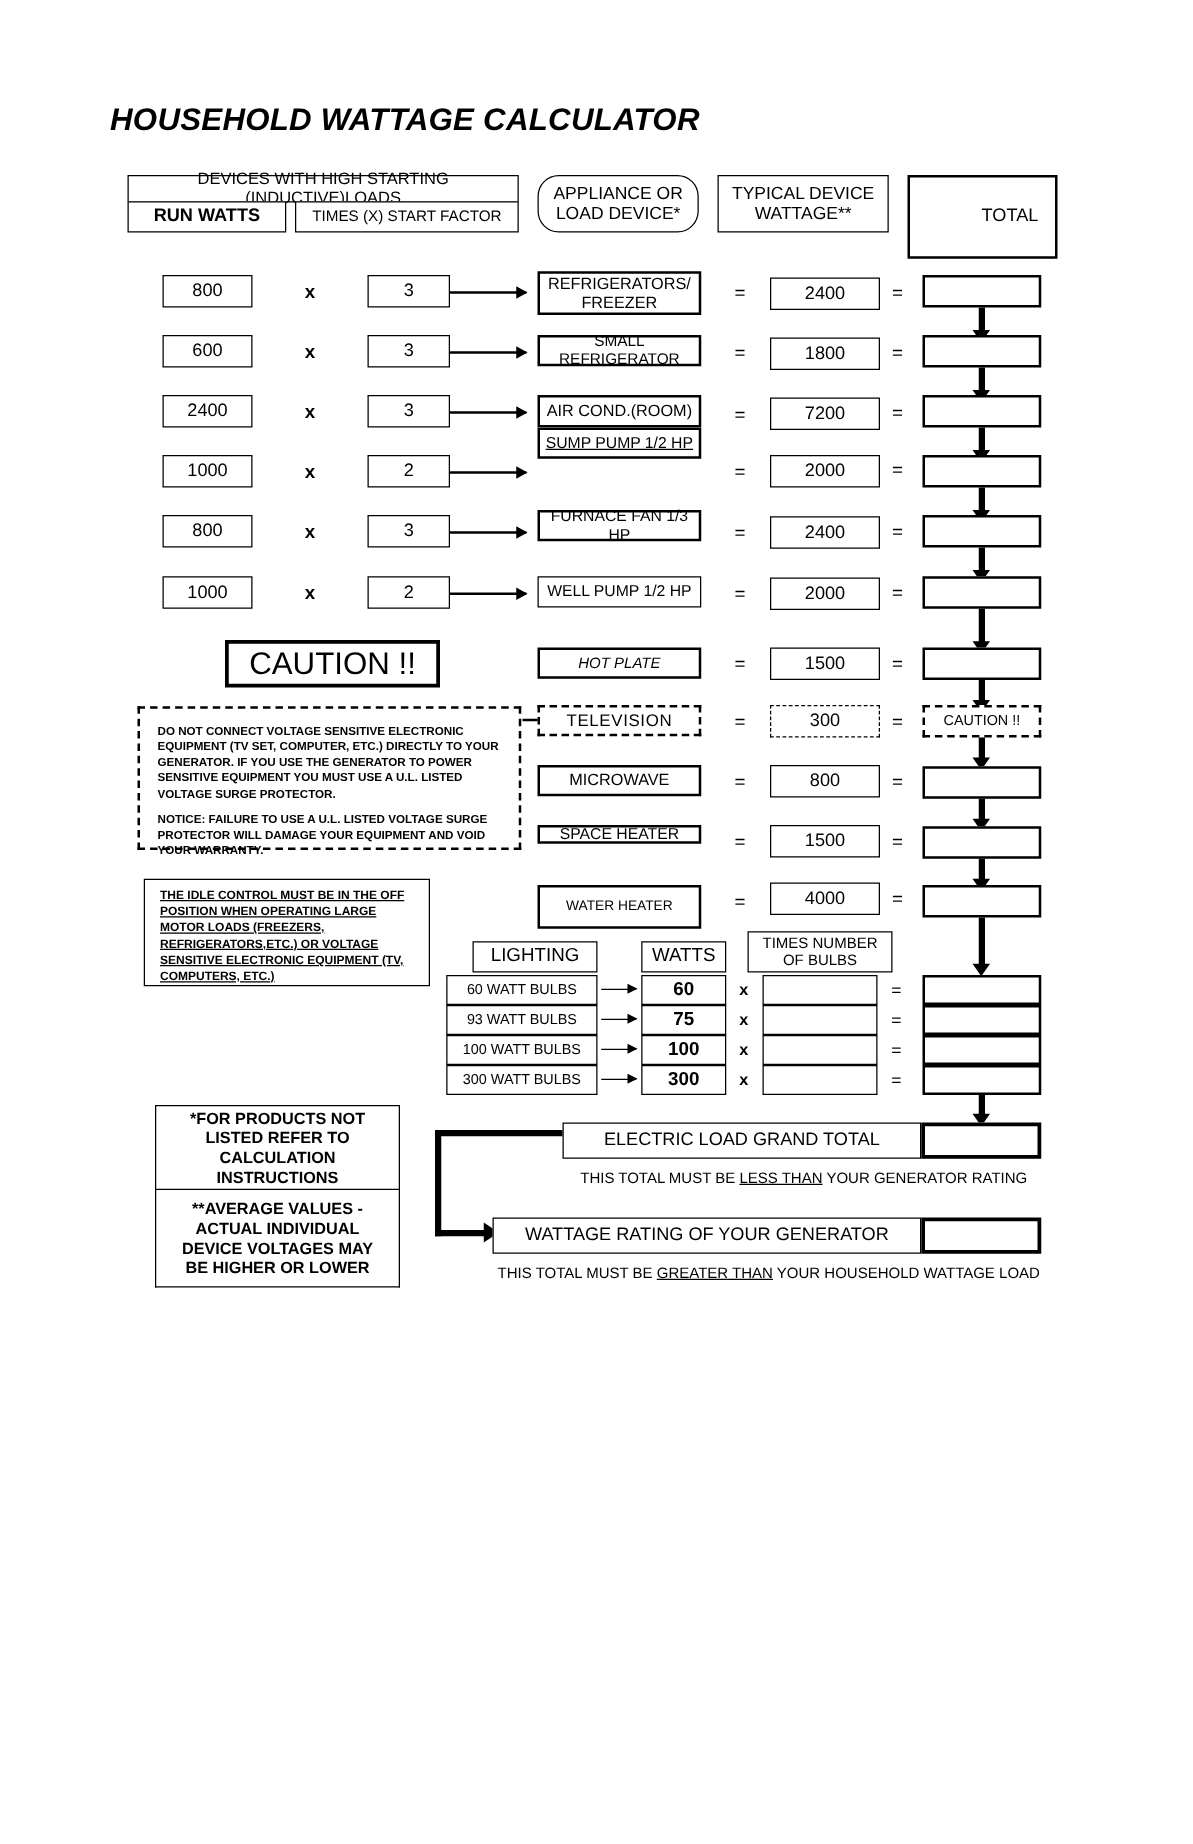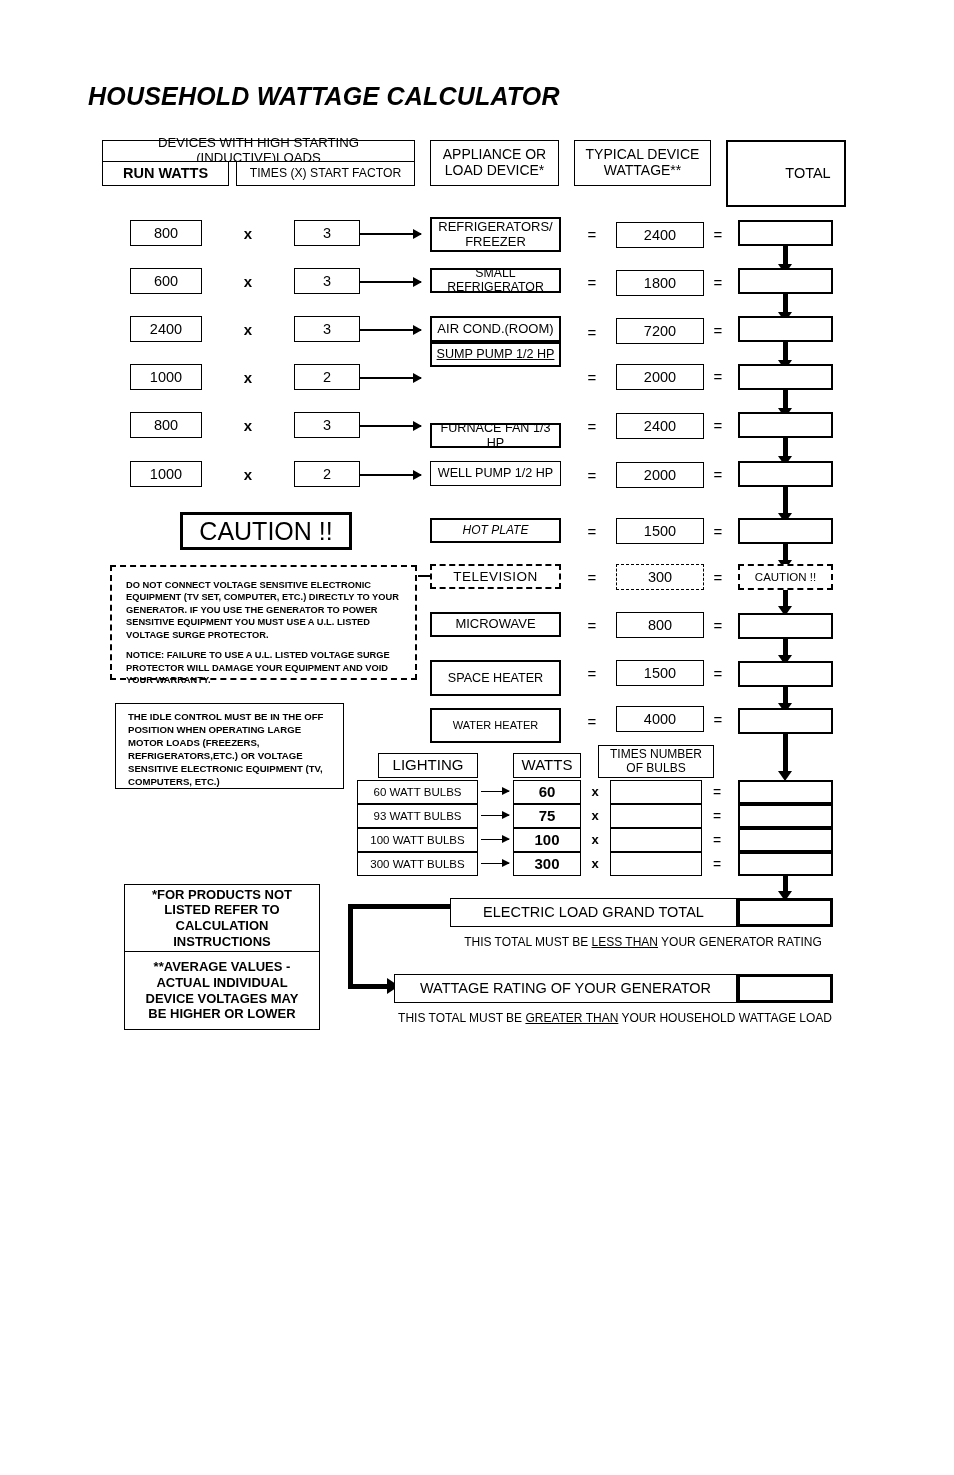--- a/index.html
+++ b/index.html
@@ -63,21 +63,21 @@
   #hdr-run-watts {
     left: 102px; top: 161px; width: 127px; height: 25px;
     font-size: 14.5px; font-weight: bold;
   }
   #hdr-start-factor {
     left: 236px; top: 161px; width: 179px; height: 25px;
     font-size: 12.2px;
   }
   #hdr-appliance {
     left: 430px; top: 140px; width: 129px; height: 46px;
-    font-size: 14px; flex-direction: column;
+    font-size: 14px; flex-direction: column; border-radius: 17px;
   }
   #hdr-typical {
     left: 574px; top: 140px; width: 137px; height: 46px;
     font-size: 14px; flex-direction: column;
   }
   #hdr-total {
     left: 726px; top: 140px; width: 120px; height: 67px;
     font-size: 14.5px;
     padding-left: 44px;
   }
@@ -147,21 +147,21 @@
   }
   #caution-text p { margin: 0 0 8px 0; }
   #caution-text p:last-child { margin-bottom: 0; }
 
   #idle-box {
     left: 115px; top: 703px; width: 229px; height: 86px;
     border: 1.8px solid #000; background: #fff;
   }
   #idle-text {
     left: 128px; top: 711px; width: 208px;
-    font-size: 9.6px; font-weight: bold; line-height: 1.35;
+    font-size: 9.6px; font-weight: bold; line-height: 1.35; text-decoration: underline;
   }
 
   
   #lighting-hdr {
     left: 378px; top: 753px; width: 100px; height: 25px;
     font-size: 15px;
   }
   #watts-hdr {
     left: 513px; top: 753px; width: 68px; height: 25px;
     font-size: 15px;
@@ -346,21 +346,21 @@
   <div class="op eq1" style="top:369px;">=</div>
   <div class="abs box thin c-watt" style="top:364px;">2000</div>
   <div class="op eq2" style="top:368px;">=</div>
   <div class="abs box thick c-total" style="top:364px;"></div>
   <div class="arrow-v" style="top:390px; height:19px;"></div>
 
   <div class="abs box thin c-run" style="top:412px;">800</div>
   <div class="op x" style="top:417px;">x</div>
   <div class="abs box thin c-factor" style="top:412px;">3</div>
   <div class="arrow-h" style="left:360px; top:425px; width:61px;"></div>
-  <div class="abs box thick c-device" style="top:423px; height:25px; font-size:12.6px;">FURNACE FAN 1/3 HP</div>
+  <div class="abs box thick c-device" style="top:408px; height:25px; font-size:12.6px;">FURNACE FAN 1/3 HP</div>
   <div class="op eq1" style="top:418px;">=</div>
   <div class="abs box thin c-watt" style="top:413px;">2400</div>
   <div class="op eq2" style="top:417px;">=</div>
   <div class="abs box thick c-total" style="top:412px;"></div>
   <div class="arrow-v" style="top:438px; height:19px;"></div>
 
   <div class="abs box thin c-run" style="top:461px;">1000</div>
   <div class="op x" style="top:466px;">x</div>
   <div class="abs box thin c-factor" style="top:461px;">2</div>
   <div class="arrow-h" style="left:360px; top:474px; width:61px;"></div>
@@ -396,21 +396,21 @@
   <div class="abs box dashed-b c-total" style="top:564px; font-size:11.5px;">CAUTION !!</div>
   <div class="arrow-v" style="top:590px; height:17px;"></div>
 
   <div class="abs box thick c-device" style="top:612px; height:25px; font-size:13px;">MICROWAVE</div>
   <div class="op eq1" style="top:617px;">=</div>
   <div class="abs box thin c-watt" style="top:612px;">800</div>
   <div class="op eq2" style="top:617px;">=</div>
   <div class="abs box thick c-total" style="top:613px;"></div>
   <div class="arrow-v" style="top:639px; height:17px;"></div>
 
-  <div class="abs box thick c-device" style="top:660px; height:36px; font-size:12.6px;">SPACE HEATER</div>
+  <div class="abs box thick c-device" style="top:660px; height:15px; font-size:12.6px;">SPACE HEATER</div>
   <div class="op eq1" style="top:665px;">=</div>
   <div class="abs box thin c-watt" style="top:660px;">1500</div>
   <div class="op eq2" style="top:665px;">=</div>
   <div class="abs box thick c-total" style="top:661px;"></div>
   <div class="arrow-v" style="top:687px; height:17px;"></div>
 
   <div class="abs box thick c-device" style="top:708px; height:35px; font-size:11px;text-align:center;">WATER HEATER</div>
   <div class="op eq1" style="top:713px;">=</div>
   <div class="abs box thin c-watt" style="top:706px;">4000</div>
   <div class="op eq2" style="top:711px;">=</div>

